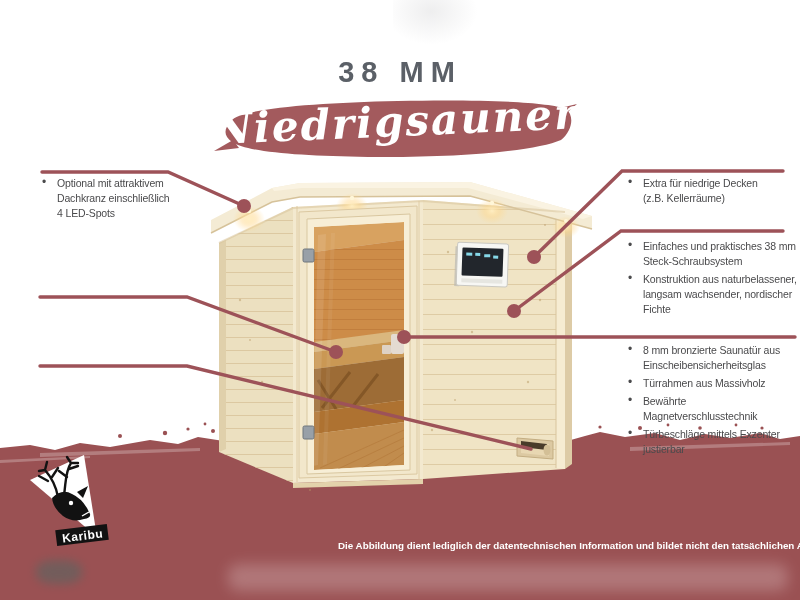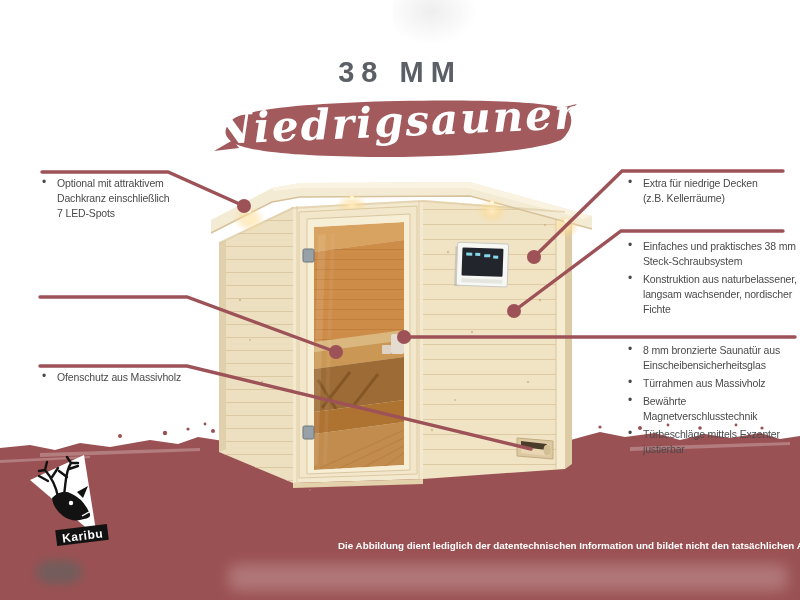--- a/index.html
+++ b/index.html
@@ -230,24 +230,21 @@
       <circle cx="404" cy="337" r="7"></circle>
     </g>
   </svg>
 
   <div class="txt title">38 MM</div>
   <div class="txt series">Niedrigsaunen</div>
 
   <div class="co co-l1">
     <div class="item">Optional mit attraktivem
 Dachkranz einschließlich
-7 LED-Spots</div>
-  </div>
-  <div class="co co-l3">
-    <div class="item">Ofenschutz aus Massivholz</div>
+4 LED-Spots</div>
   </div>
 
   <div class="co co-r1">
     <div class="item">Extra für niedrige Decken
 (z.B. Kellerräume)</div>
   </div>
   <div class="co co-r2">
     <div class="item">Einfaches und praktisches 38 mm
 Steck-Schraubsystem</div>
     <div class="item">Konstruktion aus naturbelassener,

